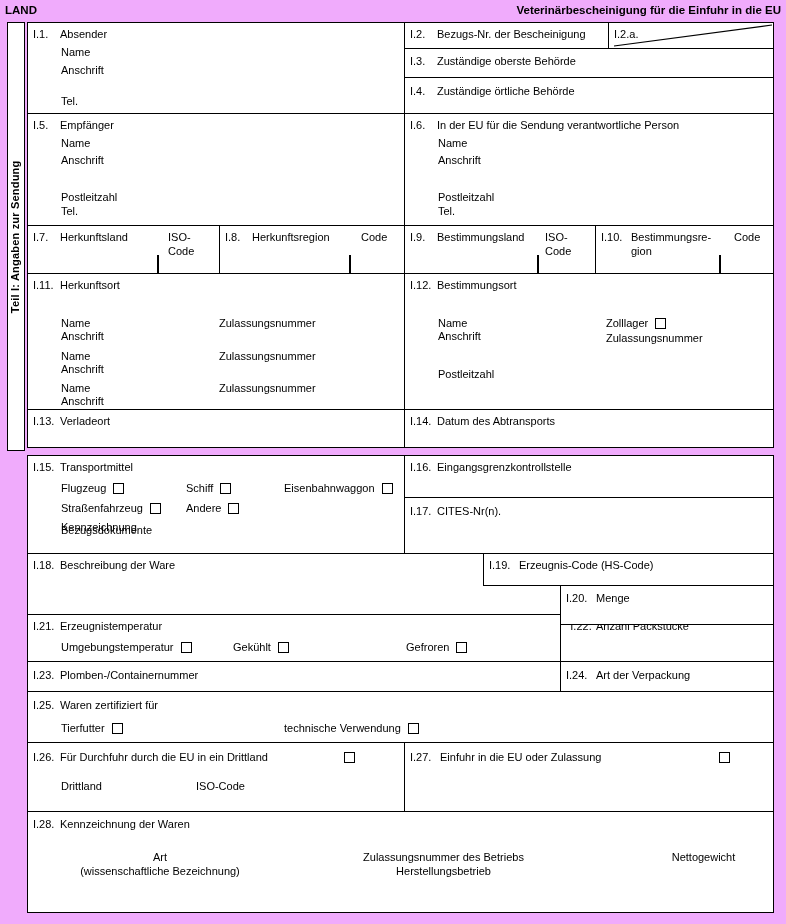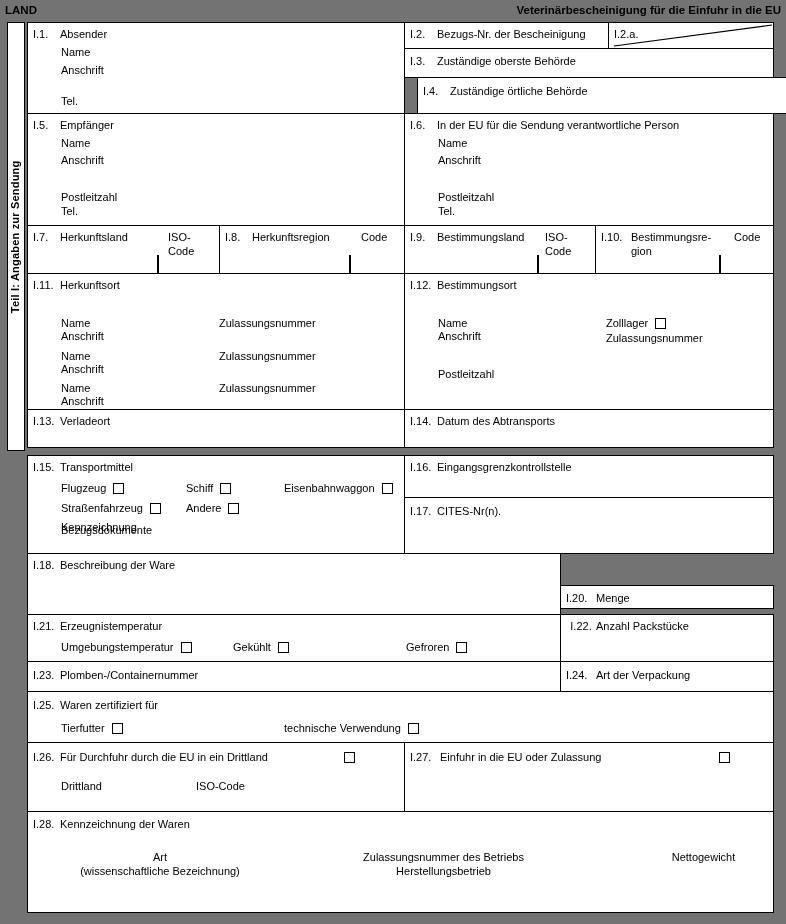--- a/index.html
+++ b/index.html
@@ -1,18 +1,18 @@
 <!DOCTYPE html>
 <html><head>
 <meta charset="utf-8">
 <style>
   * { margin:0; padding:0; box-sizing:border-box; }
   html,body { background:#fff; }
   .page {
-    position:relative; width:786px; height:924px; background:#737373;
+    position:relative; width:786px; height:924px; background:#f0abfc;
     font-family:"Liberation Sans", sans-serif; font-size:11px; line-height:1.25; color:#000;
   }
   .hdr { position:absolute; top:3px; font-weight:bold; font-size:11.5px; }
   .cell { position:absolute; border:1px solid #000; background:#fff; }
   .z2 { z-index:2; }
   .z1 { z-index:1; }
   .lbl { position:absolute; display:flex; align-items:flex-start; white-space:nowrap; }
   .no { flex:0 0 27px; white-space:nowrap; }
   .wrap { white-space:normal; }
   .sub { position:absolute; white-space:nowrap; }
@@ -70,21 +70,21 @@
       </div>
   </div>
 
   <div class="cell" style="left:404px;top:48px;width:370px;height:30px;">
     <div class="lbl" style="left:5px;top:6px;">
         <span class="no">I.3.</span>
         <span>Zuständige oberste Behörde</span>
       </div>
   </div>
 
-  <div class="cell" style="left:404px;top:77px;width:370px;height:37px;margin-left:13px;">
+  <div class="cell" style="left:404px;top:77px;width:370px;height:37px;">
     <div class="lbl" style="left:5px;top:7px;">
         <span class="no">I.4.</span>
         <span>Zuständige örtliche Behörde</span>
       </div>
   </div>
 
   <div class="cell" style="left:27px;top:113px;width:378px;height:113px;">
     <div class="lbl" style="left:5px;top:5px;">
         <span class="no">I.5.</span>
         <span>Empfänger</span>
@@ -207,21 +207,27 @@
         <span>CITES-Nr(n).</span>
       </div>
   </div>
 
   <div class="cell z1" style="left:27px;top:553px;width:534px;height:62px;">
     <div class="lbl" style="left:5px;top:5px;">
         <span class="no">I.18.</span>
         <span>Beschreibung der Ware</span>
       </div>
   </div>
-  <div class="cell z2" style="left:560px;top:585px;width:214px;height:24px;">
+  <div class="cell z2" style="left:483px;top:553px;width:291px;height:33px;">
+    <div class="lbl" style="left:5px;top:5px;">
+        <span class="no" style="flex-basis:30px;">I.19.</span>
+        <span>Erzeugnis-Code (HS-Code)</span>
+      </div>
+  </div>
+  <div class="cell z2" style="left:560px;top:585px;width:214px;height:40px;">
     <div class="lbl" style="left:5px;top:6px;">
         <span class="no" style="flex-basis:30px;">I.20.</span>
         <span>Menge</span>
       </div>
   </div>
 
   <div class="cell" style="left:27px;top:614px;width:534px;height:48px;">
     <div class="lbl" style="left:5px;top:5px;">
         <span class="no">I.21.</span>
         <span>Erzeugnistemperatur</span>

